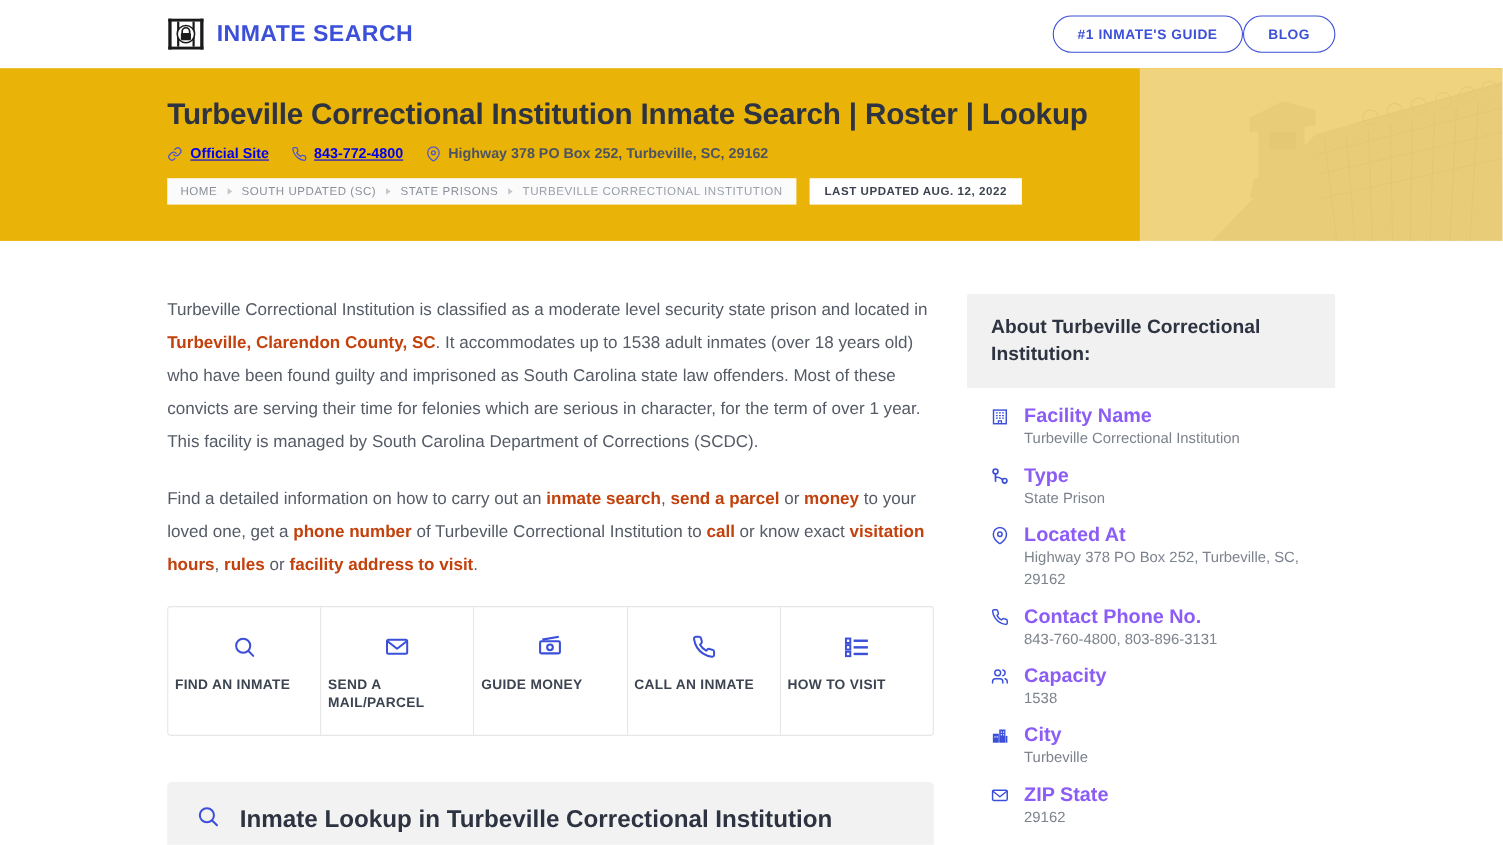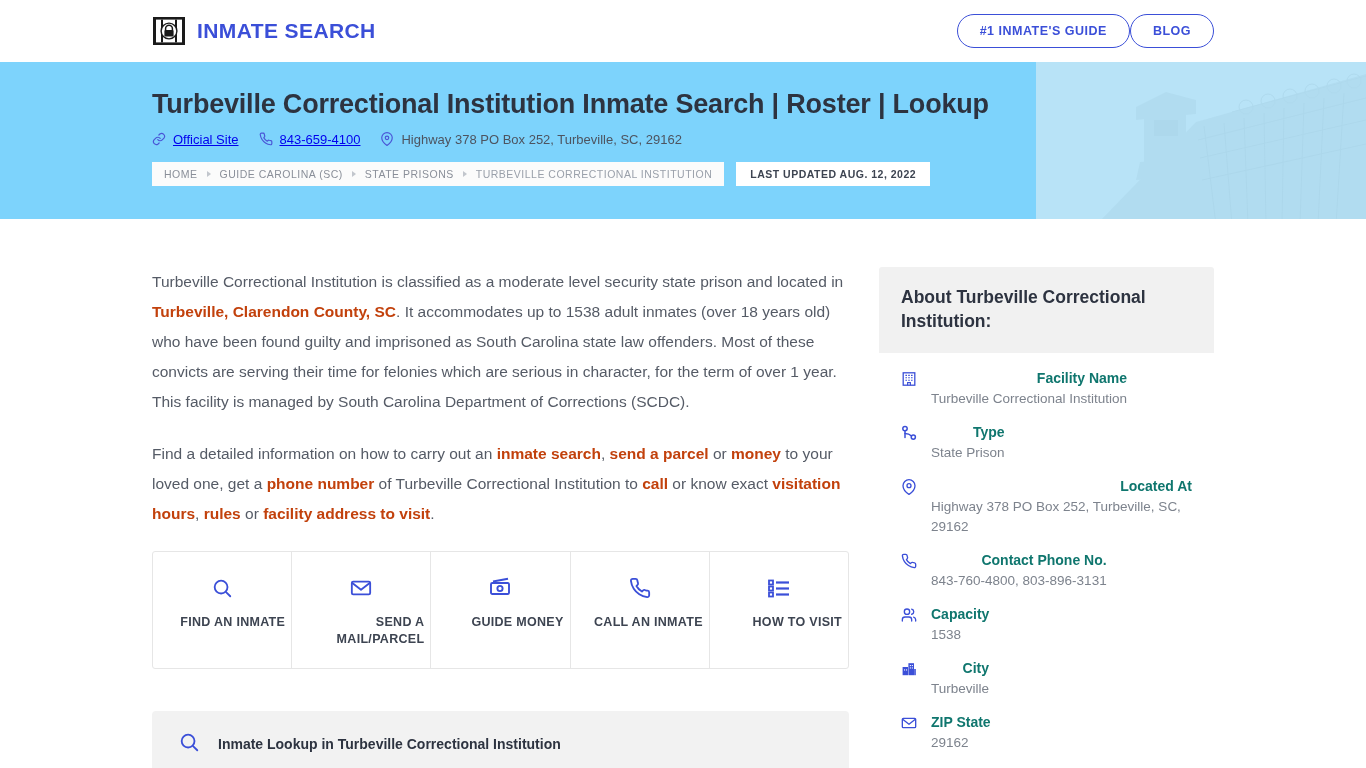--- a/index.html
+++ b/index.html
@@ -41,21 +41,21 @@
     letter-spacing: 0.5px;
     padding: 9px 22px;
     cursor: pointer;
     font-family: "Liberation Sans", sans-serif;
     white-space: nowrap;
   }
 
   
   .hero {
     position: relative;
-    background: #7dd3fc;
+    background: #eab308;
     height: 157px;
     padding: 0 152px;
     overflow: hidden;
   }
   .hero-art {
     position: absolute;
     right: 0; top: 0;
     width: 330px; height: 163px;
     opacity: 0.5;
     pointer-events: none;
@@ -69,21 +69,21 @@
     line-height: 1.2;
   }
   .hero-meta {
     margin-top: 12px;
     display: flex;
     align-items: center;
     gap: 20px;
     font-size: 13px;
     color: #4d5460;
   }
-  .meta-item { display: flex; align-items: flex-start; gap: 7px; }
+  .meta-item { display: flex; align-items: flex-end; gap: 7px; font-weight: bold; }
   .meta-item svg { display: block; }
 
   .crumbs {
     margin-top: 15px;
     display: flex;
     align-items: stretch;
     gap: 0;
     font-size: 10.5px;
     letter-spacing: 0.5px;
     color: #8a8f99;
@@ -136,21 +136,21 @@
     display: flex;
     border: 1px solid #e6e6e6;
     border-radius: 3px;
     margin-top: 14px;
     background: #fff;
   }
   .action {
     flex: 1;
     border-right: 1px solid #e6e6e6;
     padding: 22px 6px 20px 6px;
-    text-align: right;
+    text-align: left;
     cursor: pointer;
     text-decoration: none;
     display: block;
   }
   .action:last-child { border-right: none; }
   .action-icon { height: 28px; display: flex; align-items: center; justify-content: center; }
   .action-icon svg { display: block; }
   .action-label {
     margin-top: 12px;
     font-size: 12.5px;
@@ -164,45 +164,44 @@
   .lookup {
     margin-top: 42px;
     background: #f2f2f2;
     border-radius: 4px 4px 0 0;
     padding: 20px 26px 26px 26px;
     display: flex;
     align-items: center;
     gap: 18px;
   }
   .lookup-title {
-    font-size: 14px;
+    font-size: 22px;
     font-weight: bold;
     color: #2d3340;
   }
 
   
   .side-card { border-radius: 3px; overflow: hidden; }
   .side-head {
     background: #f1f1f1;
     padding: 18px 22px 20px 22px;
     font-size: 17.5px;
     font-weight: bold;
     color: #2d3340;
     line-height: 24px;
   }
   .side-body { padding: 16px 22px 0 22px; background: #fff; }
   .info-row { display: flex; gap: 12px; margin-bottom: 14px; }
   .info-icon { width: 18px; flex: none; padding-top: 2px; }
   .info-icon svg { display: block; }
   .info-label {
-    font-size: 14px;
-    font-weight: bold;
-    color: #0f766e;
+    font-size: 18px;
+    font-weight: bold;
+    color: #8b5cf6;
     line-height: 18px;
-    text-align: right;
   }
   .info-value {
     font-size: 13.5px;
     color: #7d838d;
     line-height: 20px;
     margin-top: 2px;
   }
 </style>
 </head>
 <body>
@@ -268,38 +267,38 @@
           </svg>
         </span>
         <span>Official Site</span>
       </a>
       <a class="meta-item" href="#">
         <span>
           <svg width="14" height="14" viewBox="0 0 24 24" fill="none" stroke="#4a55d6" stroke-width="2" stroke-linecap="round" stroke-linejoin="round">
             <path d="M22 16.9v3a2 2 0 0 1-2.2 2 19.8 19.8 0 0 1-8.6-3.1 19.5 19.5 0 0 1-6-6A19.8 19.8 0 0 1 2.1 4.2 2 2 0 0 1 4.1 2h3a2 2 0 0 1 2 1.7c.1 1 .4 1.9.7 2.8a2 2 0 0 1-.5 2.1L8.1 9.9a16 16 0 0 0 6 6l1.3-1.3a2 2 0 0 1 2.1-.4c.9.3 1.8.6 2.8.7a2 2 0 0 1 1.7 2z"></path>
           </svg>
         </span>
-        <span>843-659-4100</span>
+        <span>843-772-4800</span>
       </a>
       <div class="meta-item">
         <span>
           <svg width="14" height="14" viewBox="0 0 24 24" fill="none" stroke="#4a55d6" stroke-width="2" stroke-linecap="round" stroke-linejoin="round">
             <path d="M21 10c0 7-9 13-9 13s-9-6-9-13a9 9 0 0 1 18 0z"></path>
             <circle cx="12" cy="10" r="3"></circle>
           </svg>
         </span>
         <span>Highway 378 PO Box 252, Turbeville, SC, 29162</span>
       </div>
     </div>
 
     <div class="crumbs">
       <div class="crumb-box">
         <a class="crumb" href="#">HOME</a>
         <span class="crumb-sep"></span>
-        <a class="crumb" href="#">GUIDE CAROLINA (SC)</a>
+        <a class="crumb" href="#">SOUTH UPDATED (SC)</a>
         <span class="crumb-sep"></span>
         <a class="crumb" href="#">STATE PRISONS</a>
         <span class="crumb-sep"></span>
         <span class="crumb current">TURBEVILLE CORRECTIONAL INSTITUTION</span>
       </div>
       <div class="updated-box">LAST UPDATED AUG. 12, 2022</div>
     </div>
   </div>
 </div>
 

